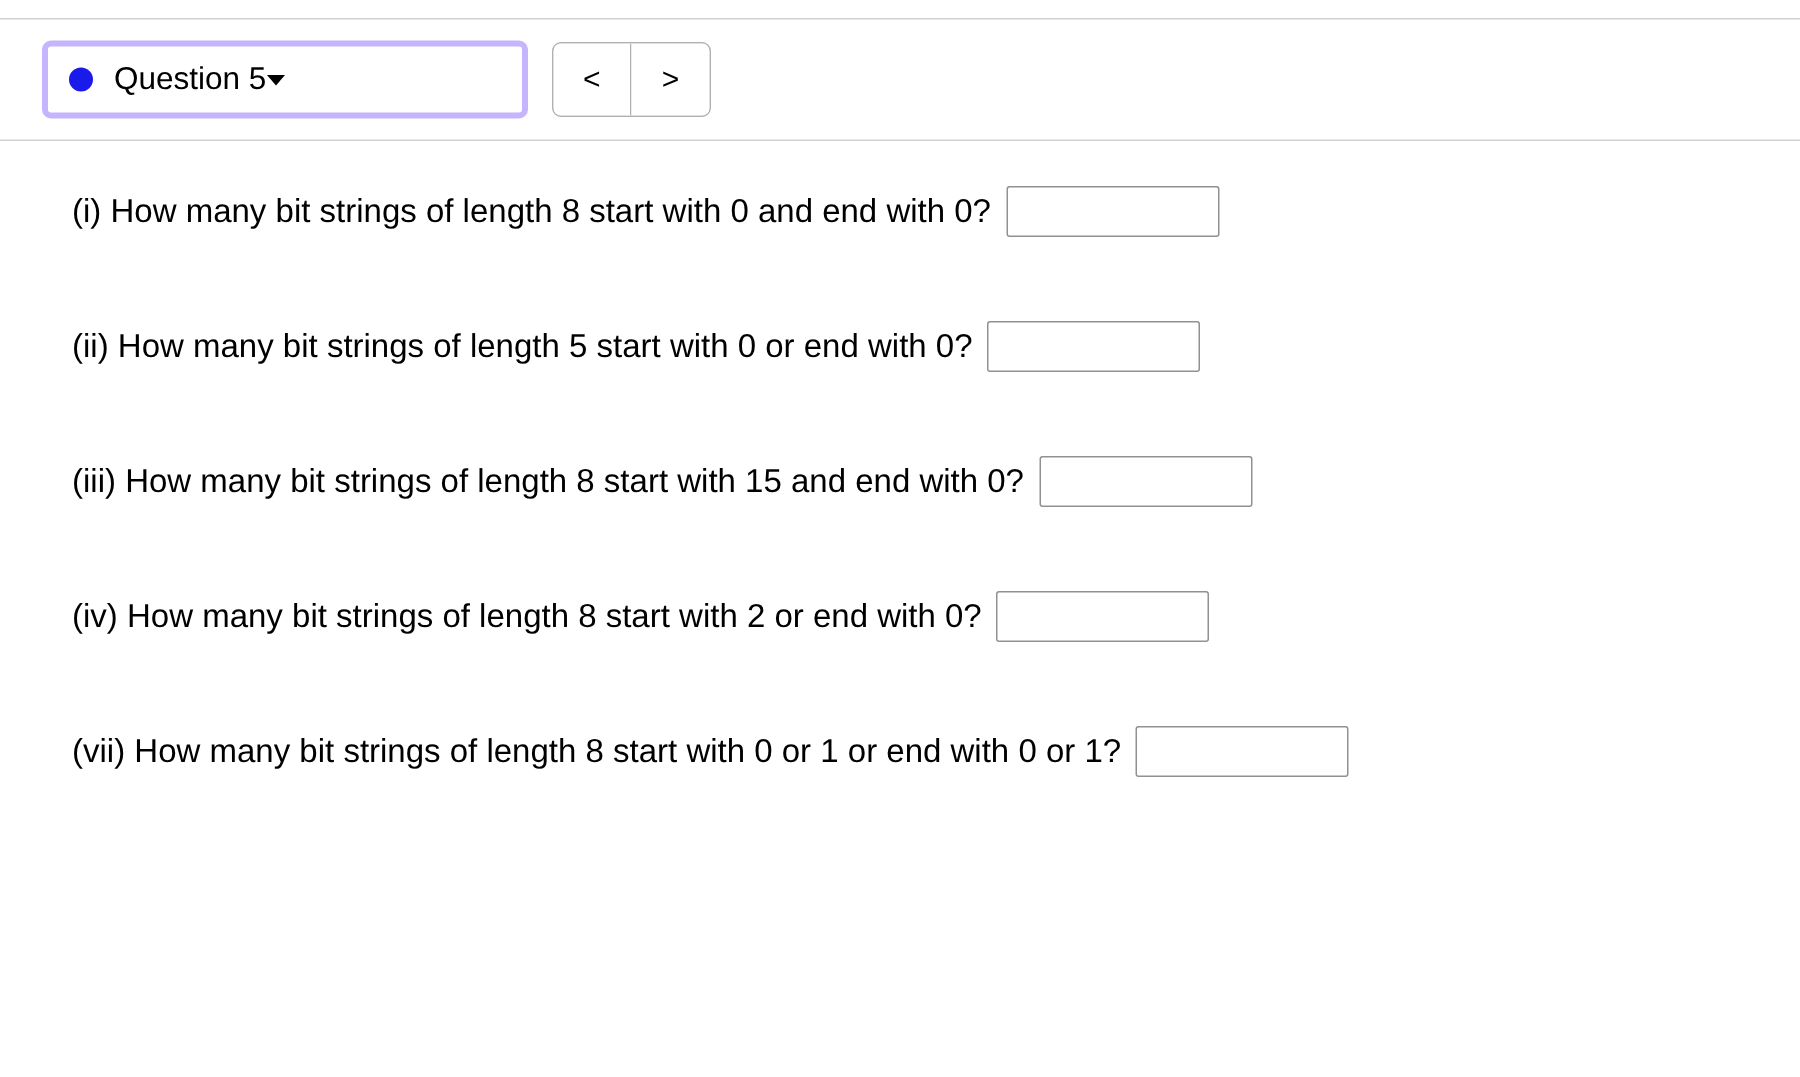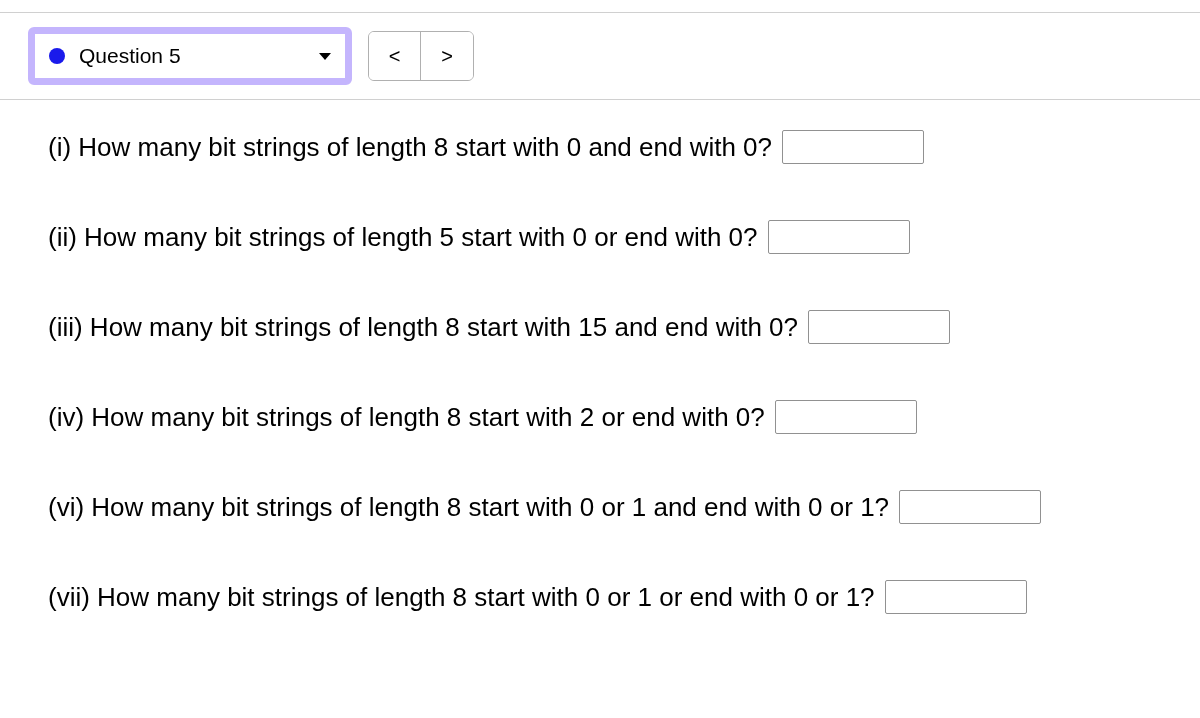--- a/index.html
+++ b/index.html
@@ -21,27 +21,26 @@
   .toolbar {
     display: flex;
     align-items: center;
     padding: 14px 0 14px 28px;
     gap: 16px;
     border-bottom: 1px solid #d0d0d0;
   }
   .question-selector {
     display: flex;
     align-items: center;
-    border: 7px solid #c4b5fd;
+    border: 4px solid #c4b5fd;
     border-radius: 6px;
     padding: 10px 14px;
     width: 324px;
     background: #fff;
     cursor: pointer;
-    justify-content: space-between;
   }
   .question-selector-left {
     display: flex;
     align-items: center;
     gap: 14px;
   }
   .dot {
     width: 16px;
     height: 16px;
     border-radius: 50%;
@@ -82,21 +81,21 @@
   .questions-area {
     padding: 30px 0 0 48px;
   }
   .question-row {
     display: flex;
     align-items: center;
     margin-bottom: 56px;
     gap: 10px;
   }
   .question-text {
-    font-size: 26px;
+    font-size: 22px;
     color: #000;
     white-space: nowrap;
   }
   .answer-input {
     width: 142px;
     height: 34px;
     border: 1px solid #919191;
     border-radius: 2px;
     font-size: 18px;
     padding: 0 6px;
@@ -142,23 +141,19 @@
     <span class="question-text">(iii) How many bit strings of length 8 start with 15 and end with 0?</span>
     <input class="answer-input" type="text" style="">
   </div>
 
   <div class="question-row">
     <span class="question-text">(iv) How many bit strings of length 8 start with 2 or end with 0?</span>
     <input class="answer-input" type="text" style="">
   </div>
 
 
-  <div class="question-row">
-    <span class="question-text">(vi) How many bit strings of length 8 start with 0 or 1 and end with 0 or 1?</span>
-    <input class="answer-input" type="text" style="">
-  </div>
 
   <div class="question-row">
     <span class="question-text">(vii) How many bit strings of length 8 start with 0 or 1 or end with 0 or 1?</span>
     <input class="answer-input" type="text" style="">
   </div>
 
 </div>
 
 </body></html>

